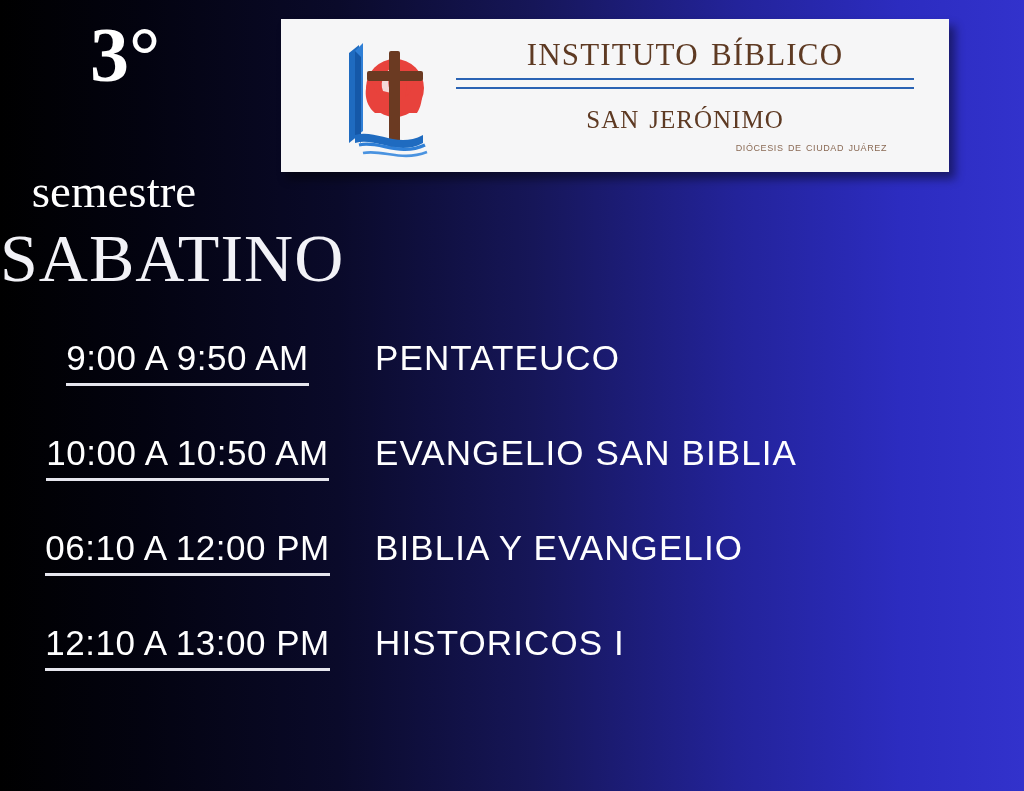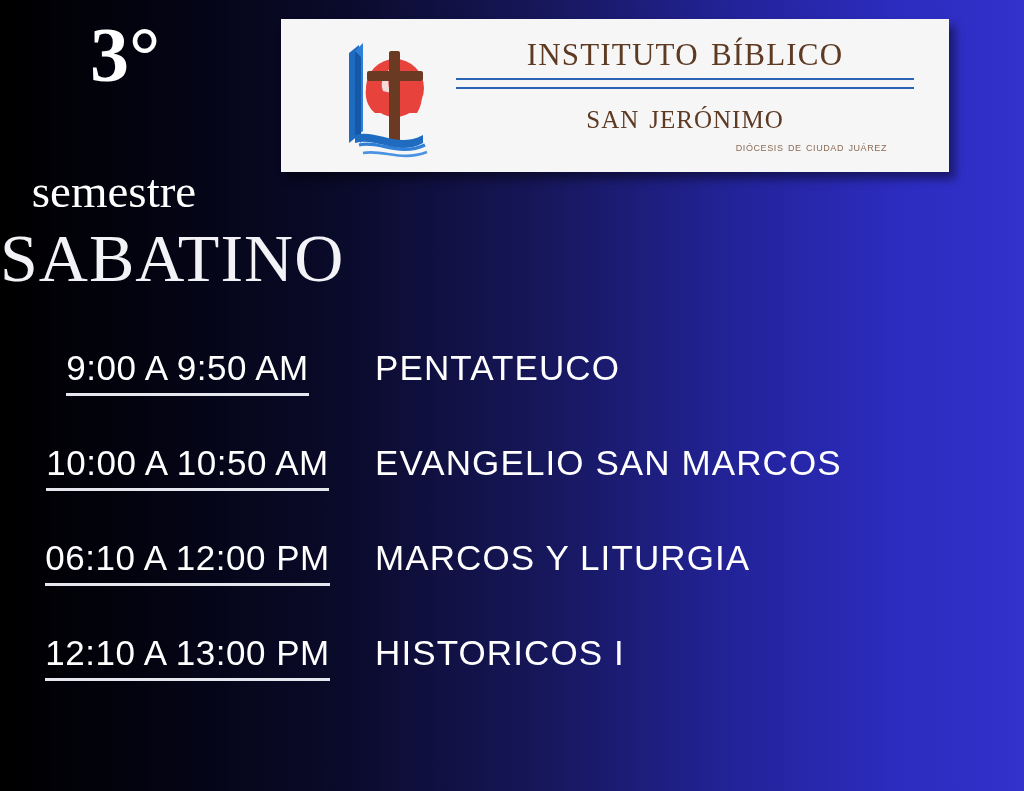--- a/index.html
+++ b/index.html
@@ -135,21 +135,21 @@
     font-size: 68px;
     line-height: 1;
     color: #f2f2f7;
     letter-spacing: 1px;
   }
 
   
   .schedule {
     position: absolute;
     left: 0;
-    top: 342px;
+    top: 332px;
     width: 936px;
   }
   .sched-row {
     display: flex;
     align-items: baseline;
     height: 95px;
   }
   .sched-time {
     width: 375px;
     flex: 0 0 375px;
@@ -222,26 +222,26 @@
 
   <div class="schedule">
 
     <div class="sched-row">
       <div class="sched-time"><span>9:00 A 9:50 AM</span></div>
       <div class="sched-subject">PENTATEUCO</div>
     </div>
 
     <div class="sched-row">
       <div class="sched-time"><span>10:00 A 10:50 AM</span></div>
-      <div class="sched-subject">EVANGELIO SAN MARCOS</div>
+      <div class="sched-subject">EVANGELIO SAN BIBLIA</div>
     </div>
 
     <div class="sched-row">
       <div class="sched-time"><span>06:10 A 12:00 PM</span></div>
-      <div class="sched-subject">MARCOS Y LITURGIA</div>
+      <div class="sched-subject">BIBLIA Y EVANGELIO</div>
     </div>
 
     <div class="sched-row">
       <div class="sched-time"><span>12:10 A 13:00 PM</span></div>
       <div class="sched-subject">HISTORICOS I</div>
     </div>
 
   </div>
 
 </div>

